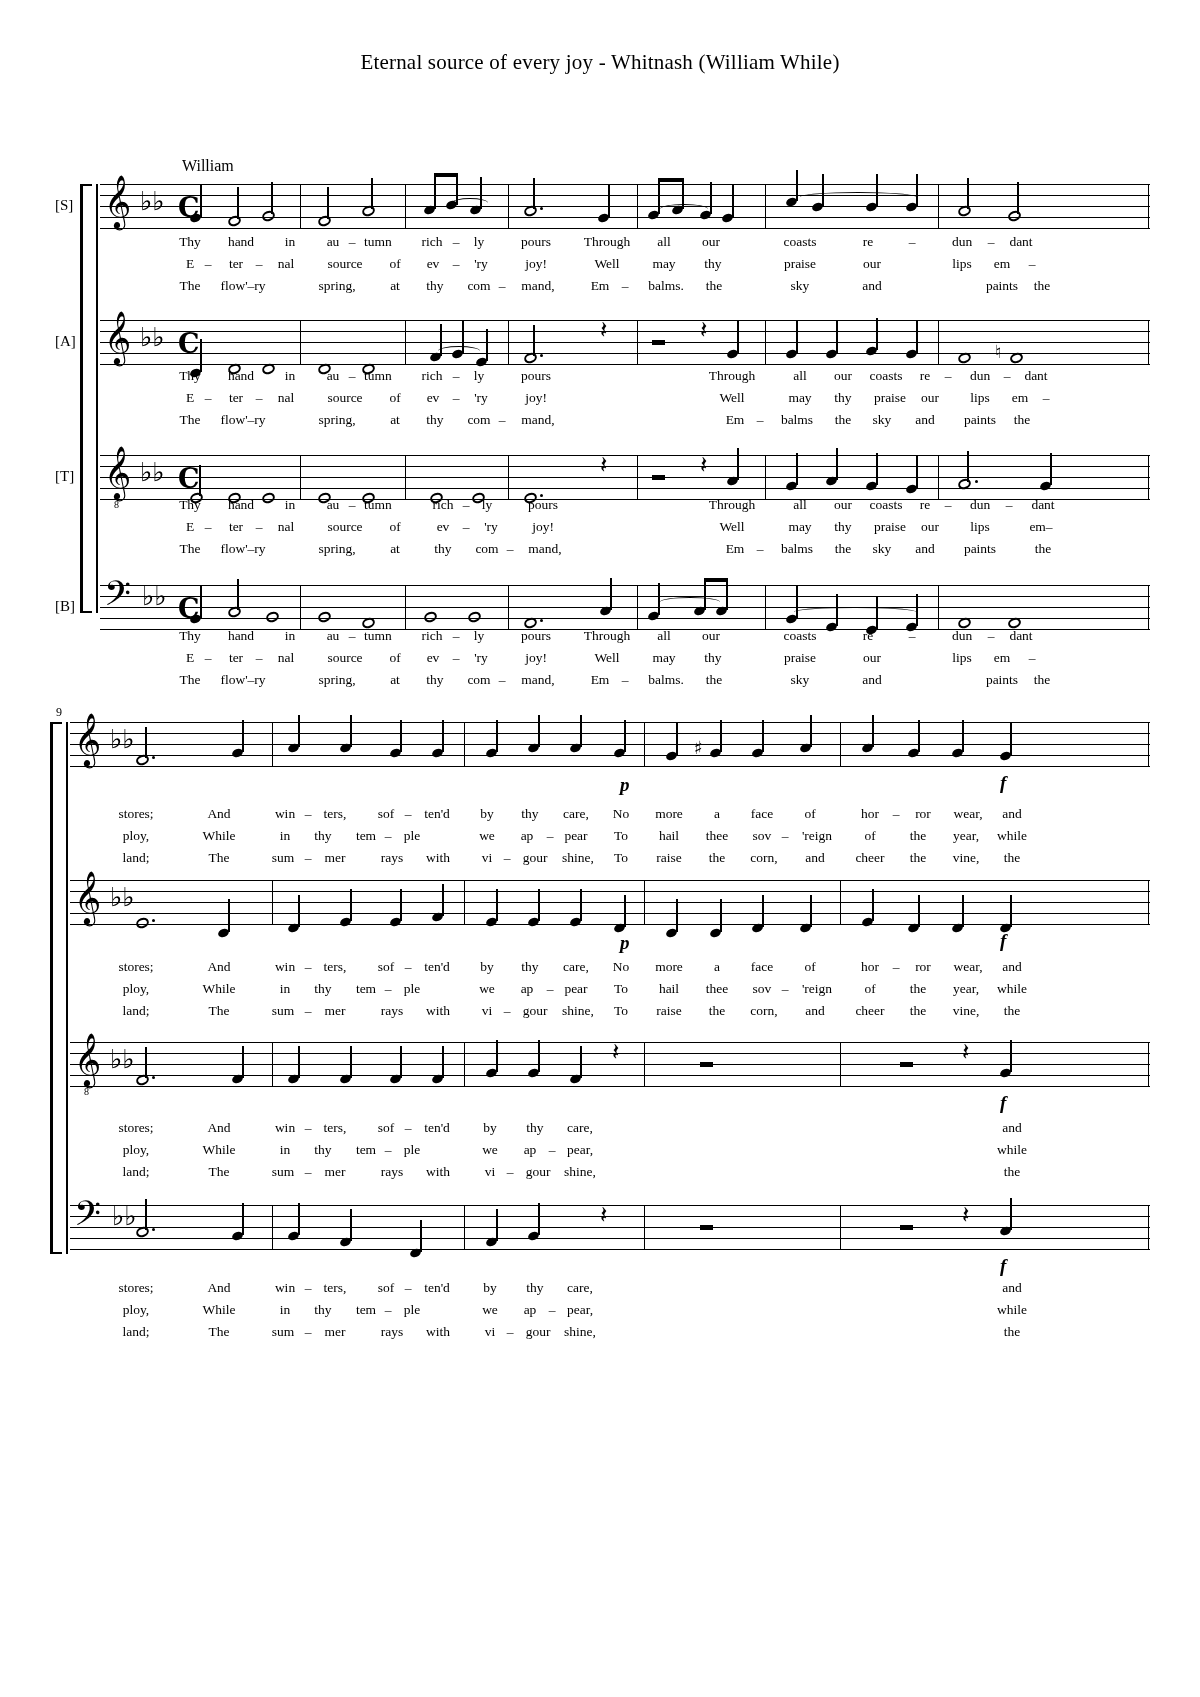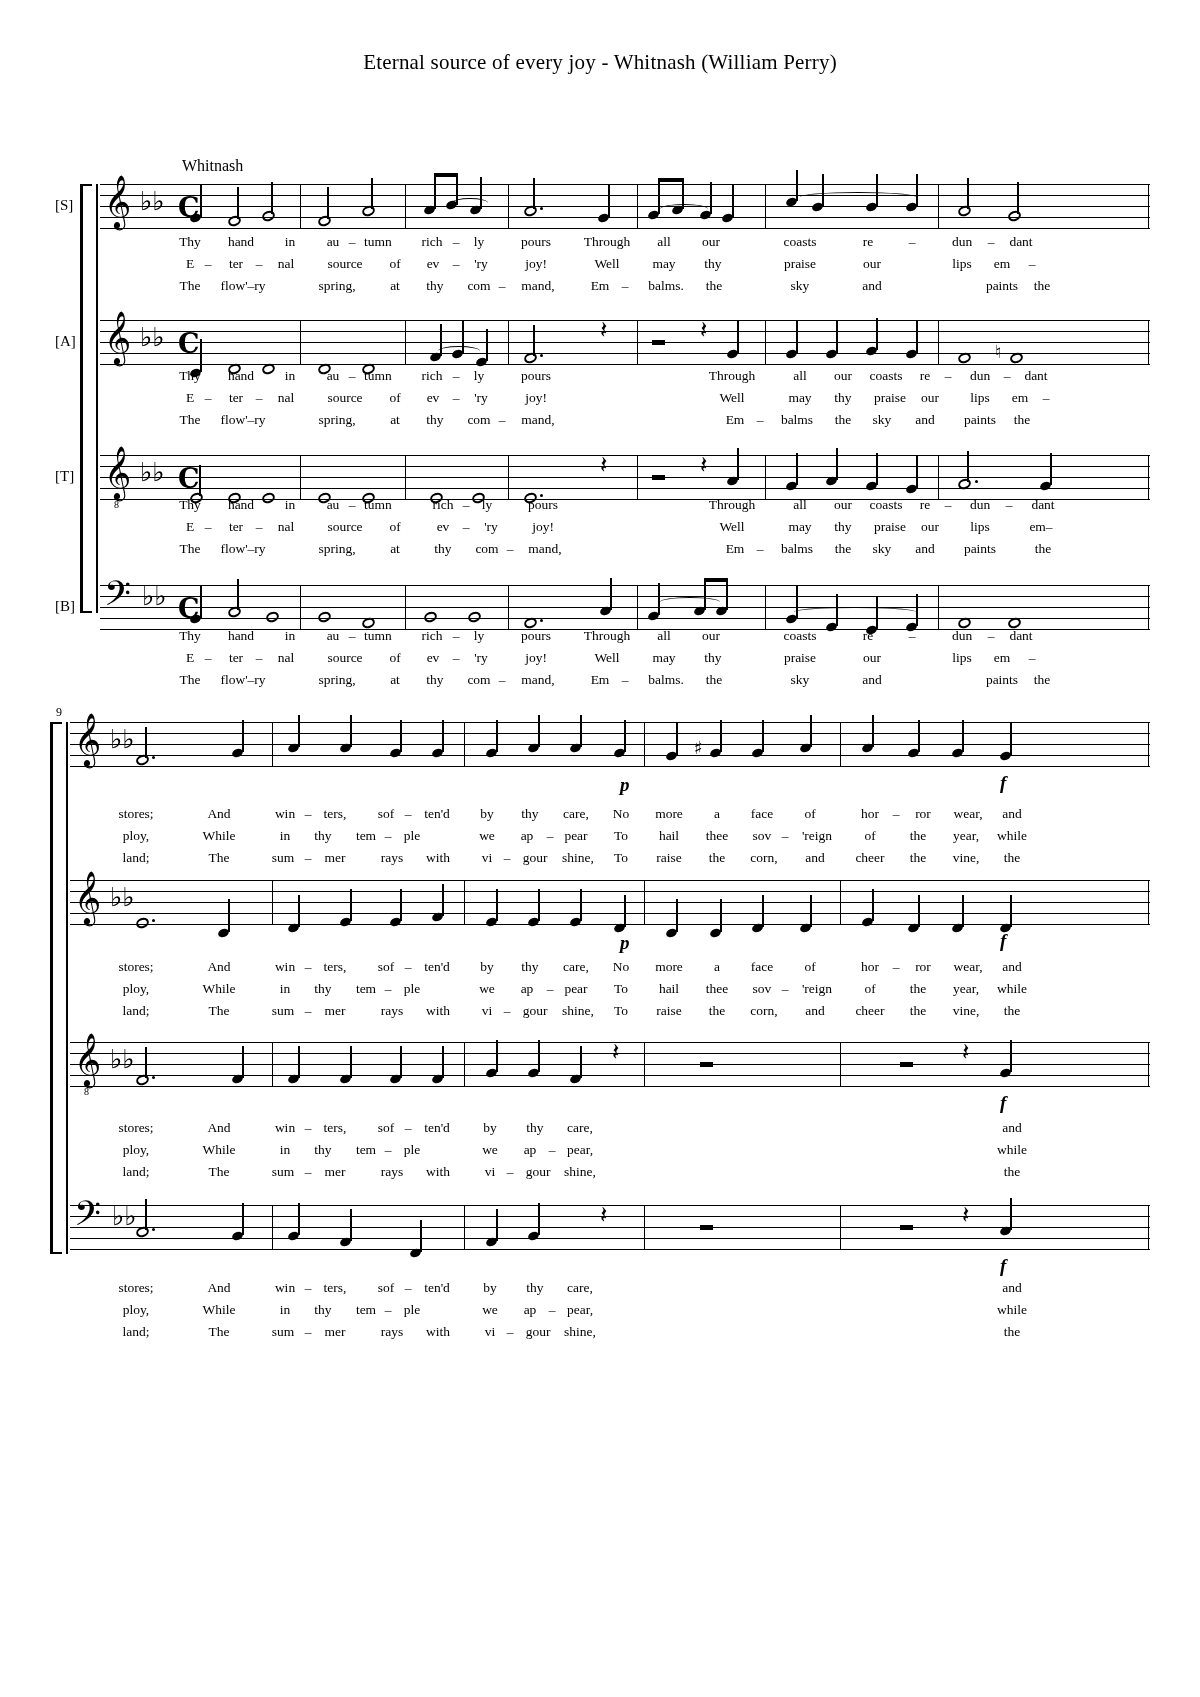--- a/index.html
+++ b/index.html
@@ -188,25 +188,25 @@
     position: absolute;
     font-size: 12px;
     font-family: "Liberation Serif", serif;
   }
 </style>
 </head>
 <body>
 
 <div class="page">
 
-  <div class="title">Eternal source of every joy - Whitnash (William Perry)</div>
+  <div class="title">Eternal source of every joy - Whitnash (William While)</div>
 
   <div class="system" style="top:0;">
 
-    <div class="tempo" style="top:157px; left:182px;">Whitnash</div>
+    <div class="tempo" style="top:157px; left:182px;">William</div>
 
     <div class="sysbrace" style="top:184px; left:80px; height:425px;"></div>
     <div class="heavy-left" style="top:184px; left:96px; height:429px;"></div>
 
     <div class="staff" style="top:184px;">
       <div class="stafflines">
         <div class="ln" style="top:0px;"></div>
         <div class="ln" style="top:11px;"></div>
         <div class="ln" style="top:22px;"></div>
         <div class="ln" style="top:33px;"></div>

